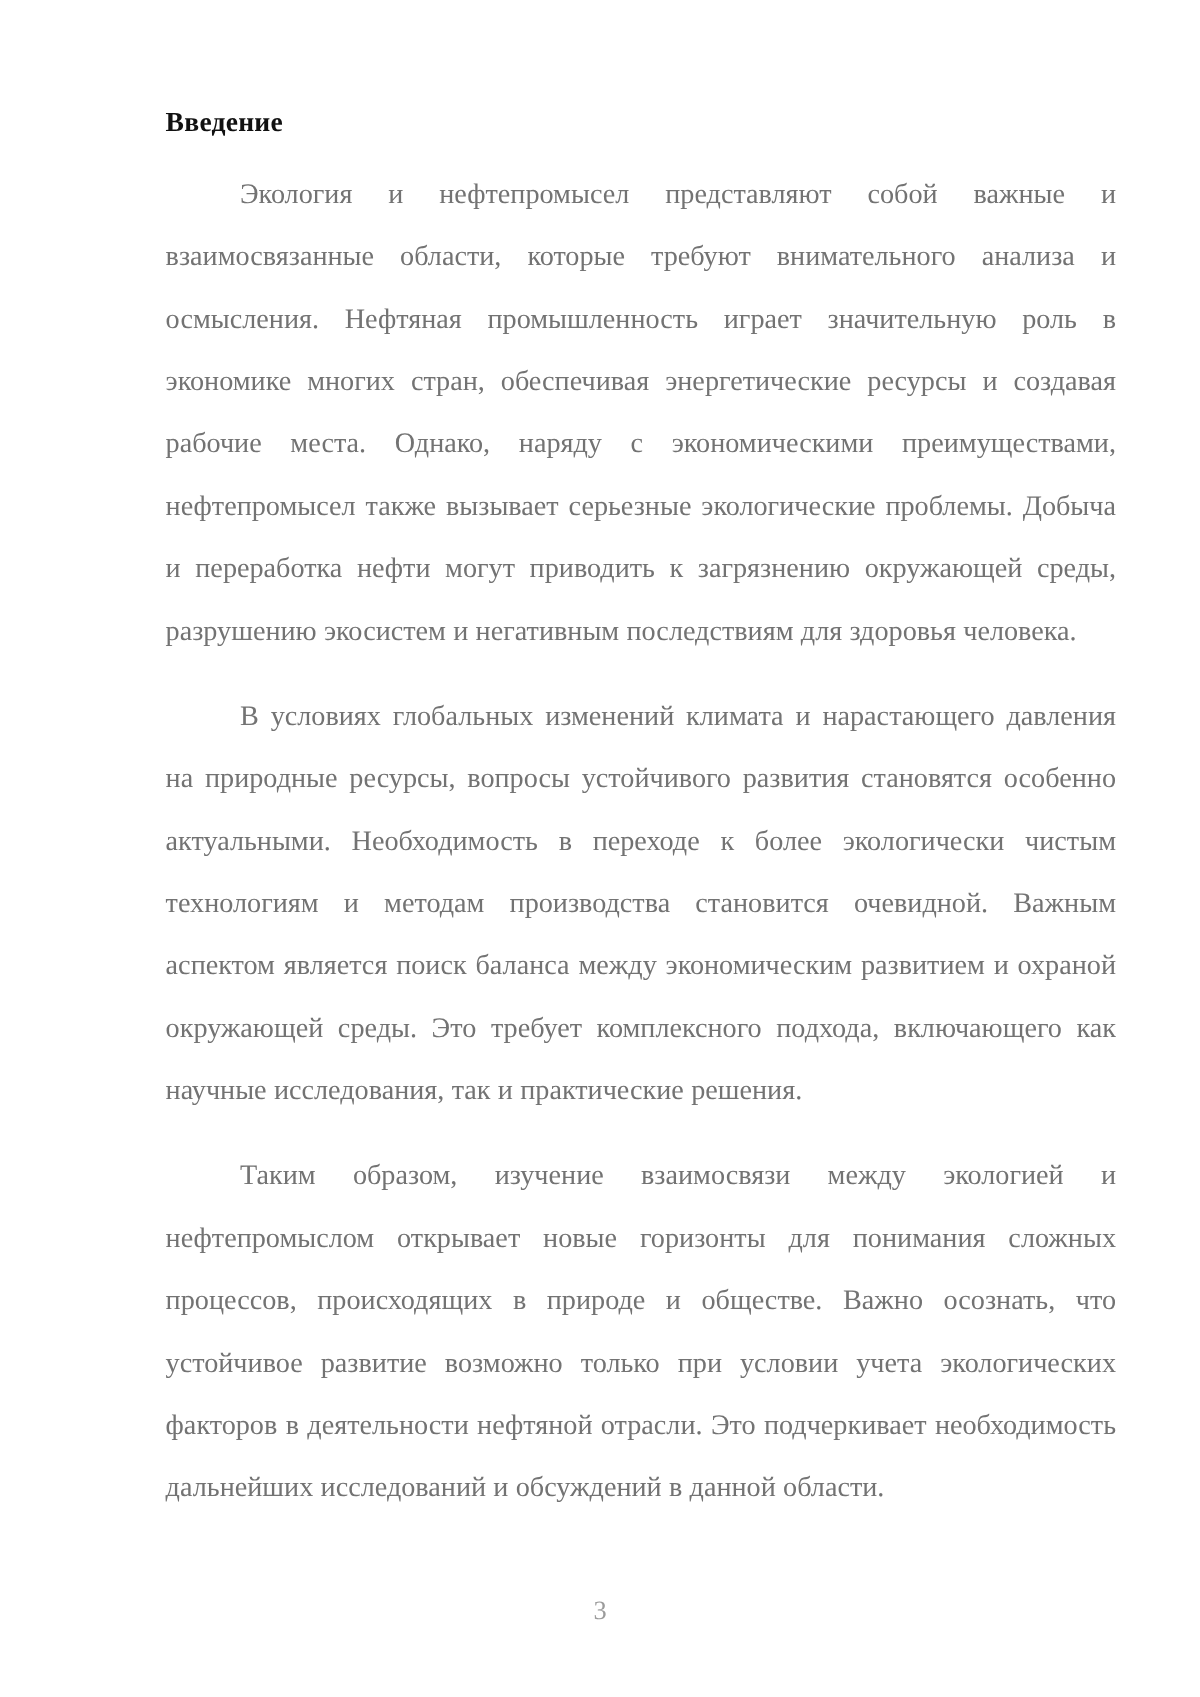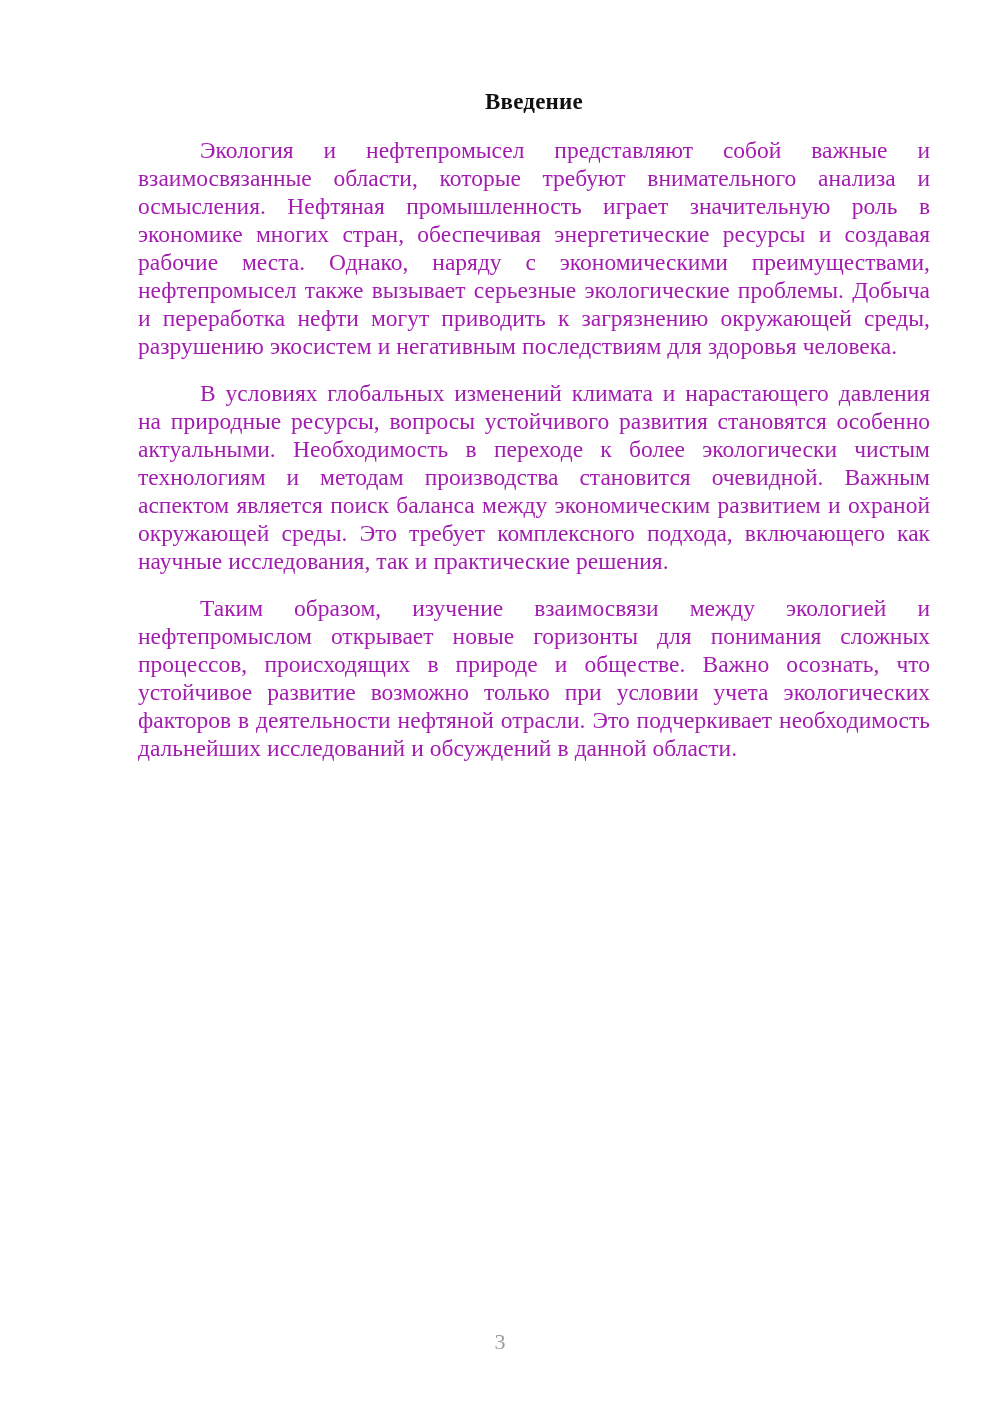--- a/index.html
+++ b/index.html
@@ -29,35 +29,34 @@
   .content {
     position: absolute;
     left: 138px;
     top: 84px;
     width: 792px;
   }
 
   .doc-title {
     font-size: 23px;
     font-weight: bold;
-    text-align: center;
     letter-spacing: 0.2px;
     line-height: 36px;
     margin: 0 0 14px 0;
     color: #111111;
   }
 
   .para {
     font-size: 23.5px;
-    line-height: 28px;
+    line-height: 52px;
     text-align: justify;
     text-justify: inter-word;
     text-indent: 62px;
     margin: 16px 0 19px 0;
-    color: #a21caf;
+    color: #737373;
     hyphens: none;
     word-spacing: 0.2px;
   }
 
   .para:last-child {
     margin-bottom: 0;
   }
 
   .page-number {
     position: absolute;

